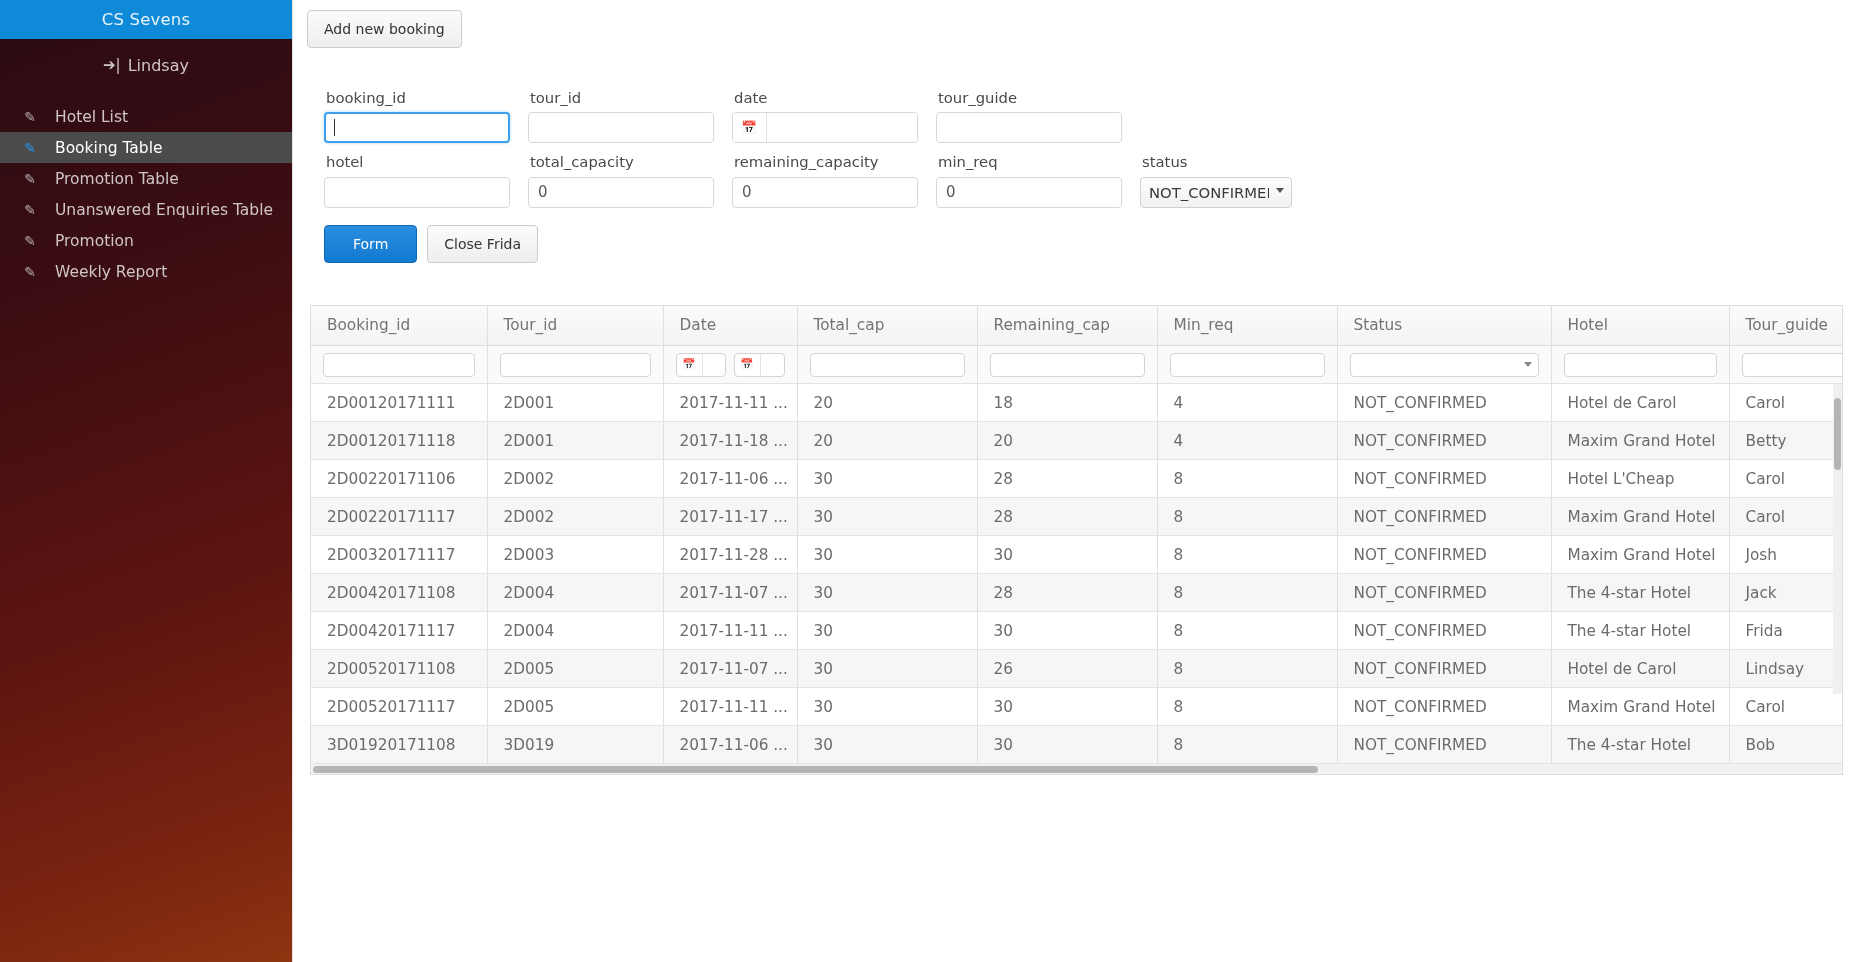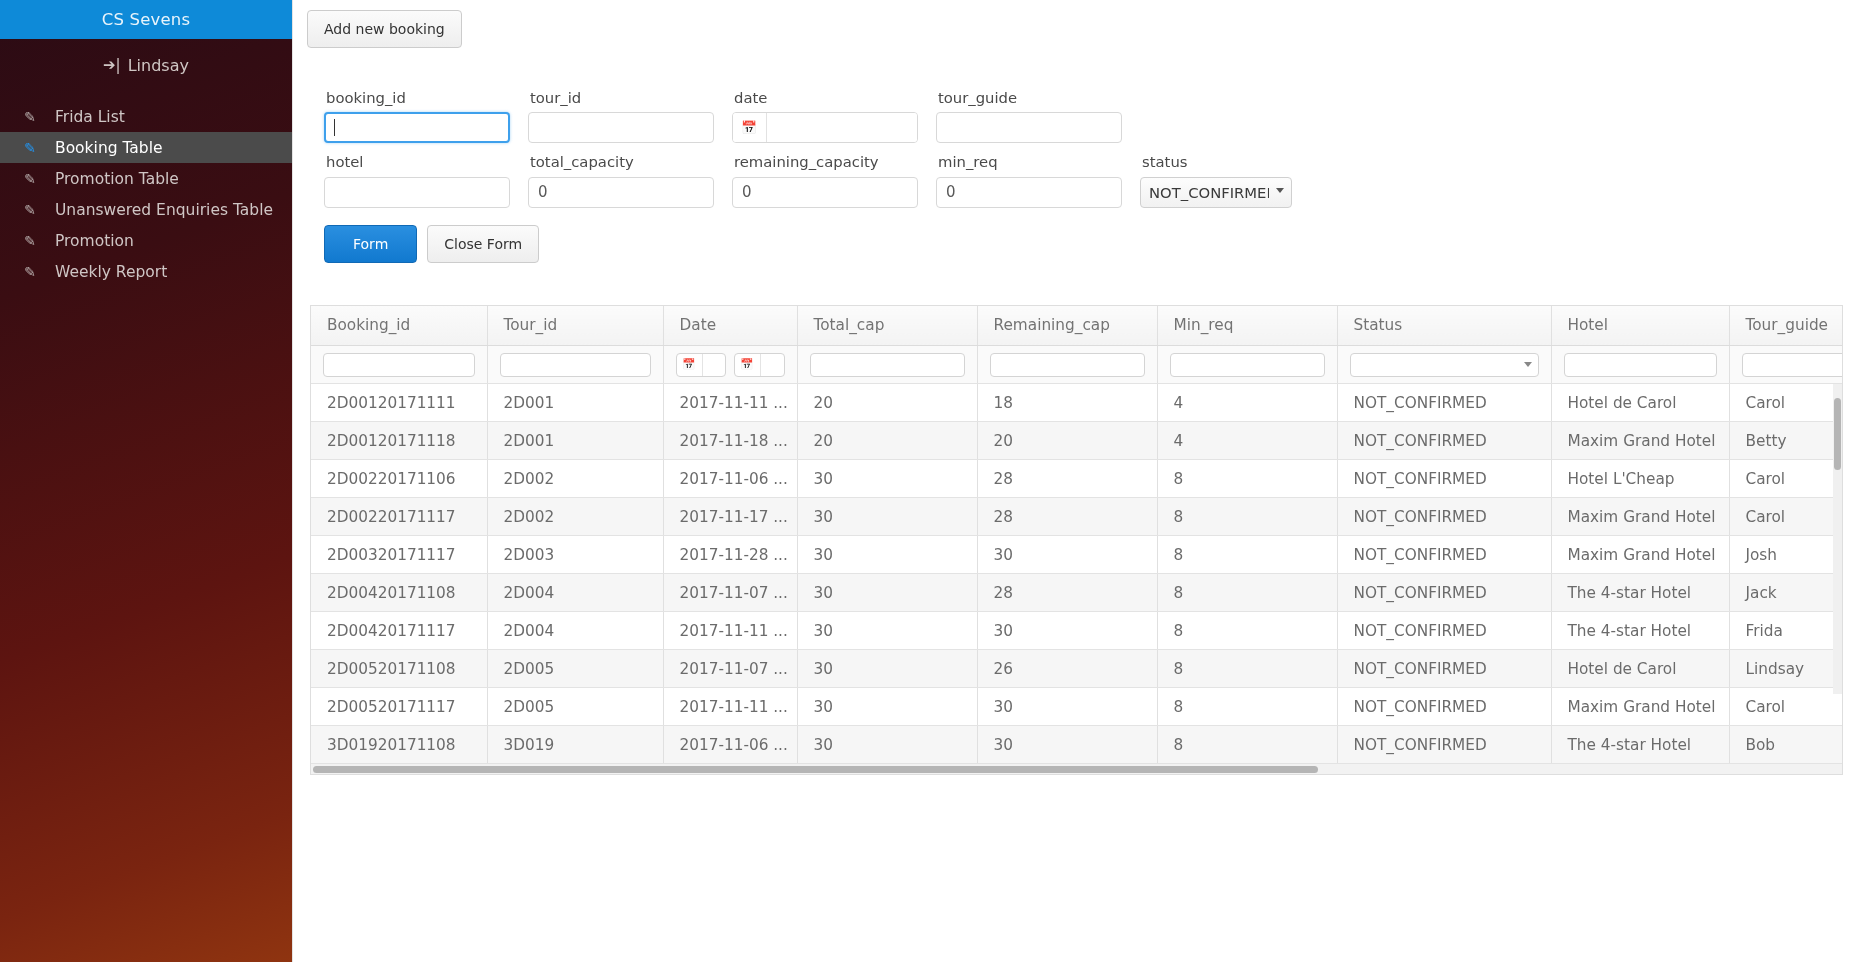--- a/index.html
+++ b/index.html
@@ -260,21 +260,21 @@
     <div class="brand">CS Sevens</div>
 
     <div class="logout-row">
       <span class="ico">➔|</span>
       <span>Lindsay</span>
     </div>
 
     <div class="nav">
       <div class="nav-item">
         <span class="nav-ico">✎</span>
-        <span class="nav-label">Frida List</span>
+        <span class="nav-label">Hotel List</span>
       </div>
       <div class="nav-item active">
         <span class="nav-ico">✎</span>
         <span class="nav-label">Booking Table</span>
       </div>
       <div class="nav-item">
         <span class="nav-ico">✎</span>
         <span class="nav-label">Promotion Table</span>
       </div>
       <div class="nav-item">
@@ -355,21 +355,21 @@
             <div class="field-label">status</div>
             <div class="sel-wrap">
               <select class="sel" id="status-select"><option value="NOT_CONFIRMED">NOT_CONFIRMED</option><option value="CONFIRMED">CONFIRMED</option><option value="CANCELLED">CANCELLED</option></select>
               <span class="sel-caret"></span>
             </div>
           </div>
         </div>
 
         <div class="form-actions">
           <button class="btn btn-primary">Form</button>
-          <button class="btn btn-default">Close Form</button>
+          <button class="btn btn-default">Close Frida</button>
         </div>
       </div>
 
       <div class="table-wrap">
         <table class="grid">
           <colgroup>
             <col style="width:176px">
               <col style="width:176px">
               <col style="width:134px">
             <col style="width:180px">

